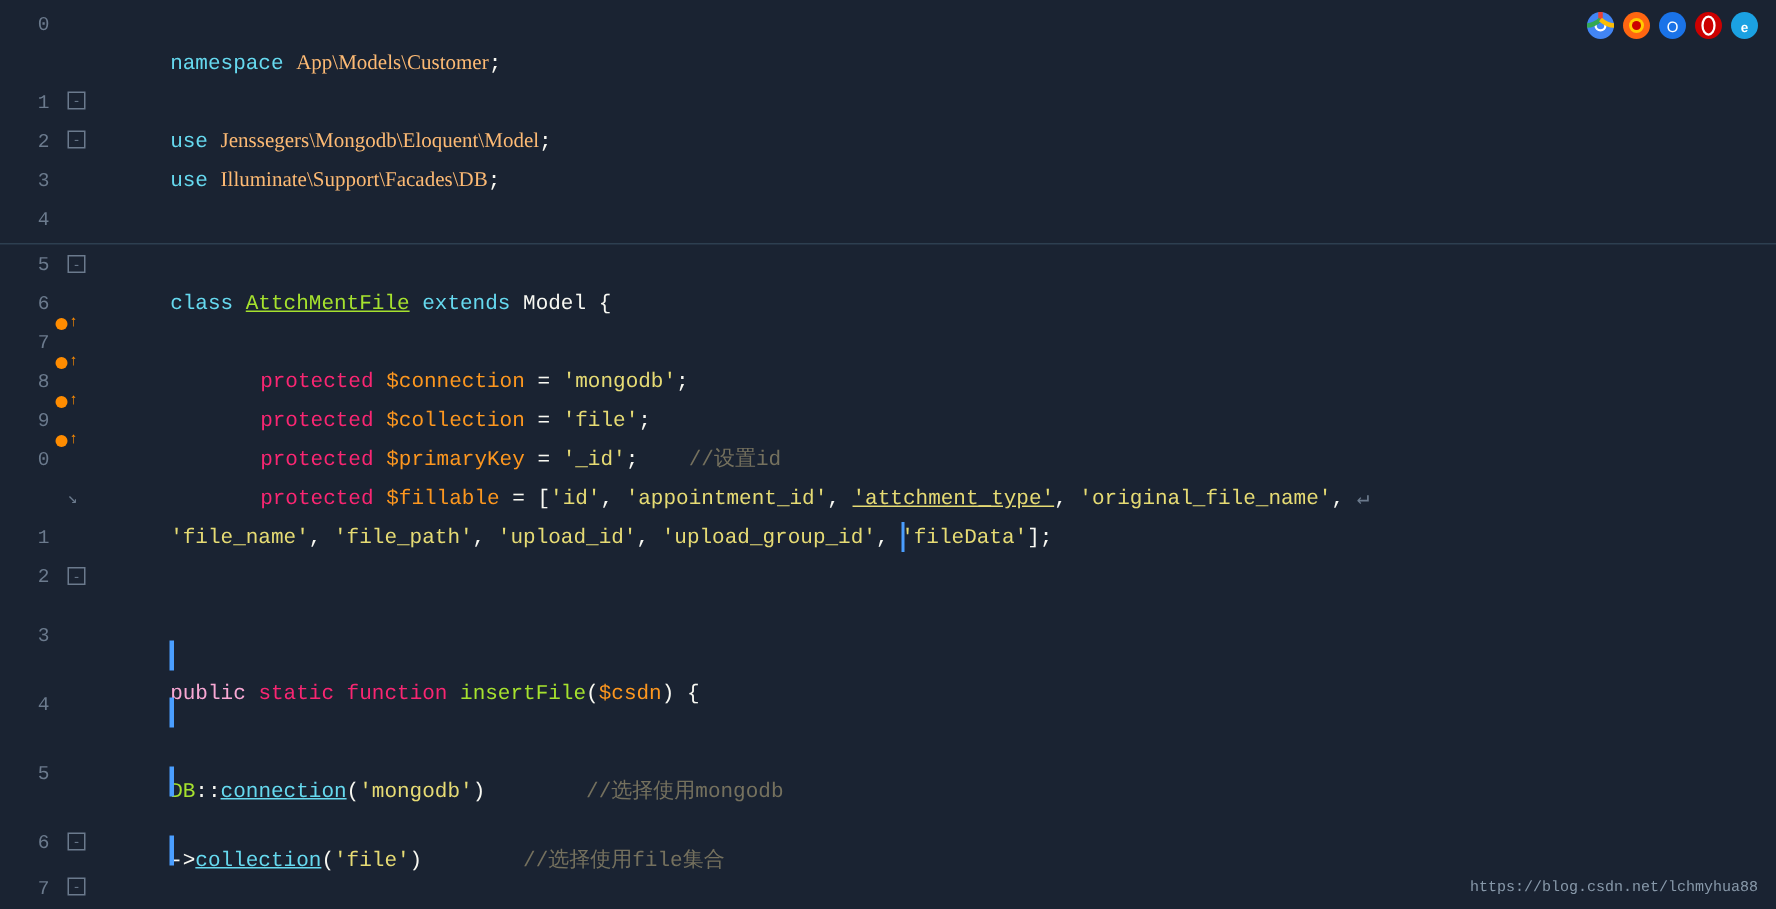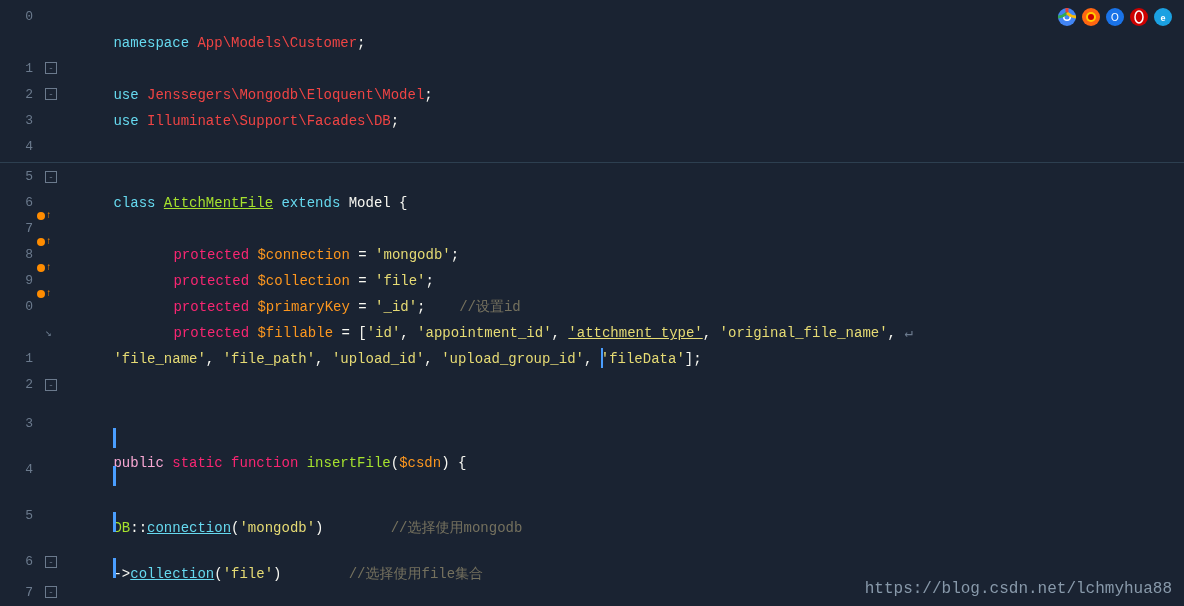--- a/index.html
+++ b/index.html
@@ -51,21 +51,21 @@
     }
     
     .kw-namespace { color: #66d9ef; } 
     .kw-class { color: #66d9ef; }
     .kw-use { color: #66d9ef; }
     .kw-extends { color: #66d9ef; }
     .kw-protected { color: #f92672; text-align: right; }
     .kw-public { color: #f9a8d4; }
     .kw-static { color: #f92672; }
     .kw-function { color: #f92672; }
-    .ns-name { color: #ef4444; }
+    .ns-name { color: #fdba74; font-family: Liberation Serif, serif; }
     .class-name { color: #a6e22e; margin-top: 17px; }
     .fn-name { color: #a6e22e; }
     .string { color: #e6db74; text-align: center; }
     .variable { color: #fd971f; }
     .comment { color: #75715e; }
     .method { color: #66d9ef; }
     .plain { color: #f8f8f2; }
     .underline { text-decoration: underline; }
 
     
@@ -97,21 +97,21 @@
       gap: 6px;
       align-items: center;
     }
 
     
     .bottom-url {
       position: absolute;
       bottom: 8px;
       right: 12px;
       color: #8899aa;
-      font-size: 16px;
+      font-size: 10px;
       font-family: 'Courier New', monospace;
     }
 
     
     .separator {
       height: 1px;
       background: #2d3f50;
       margin: 2px 0;
     }
   </style>

